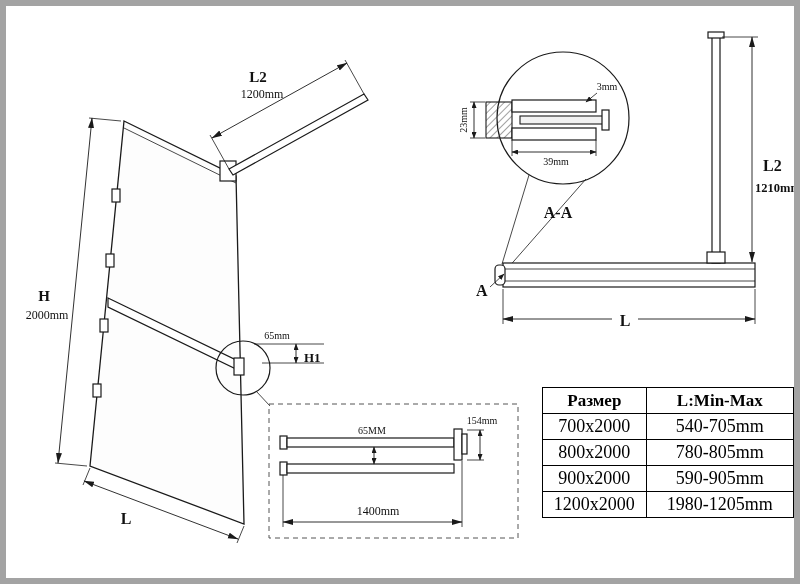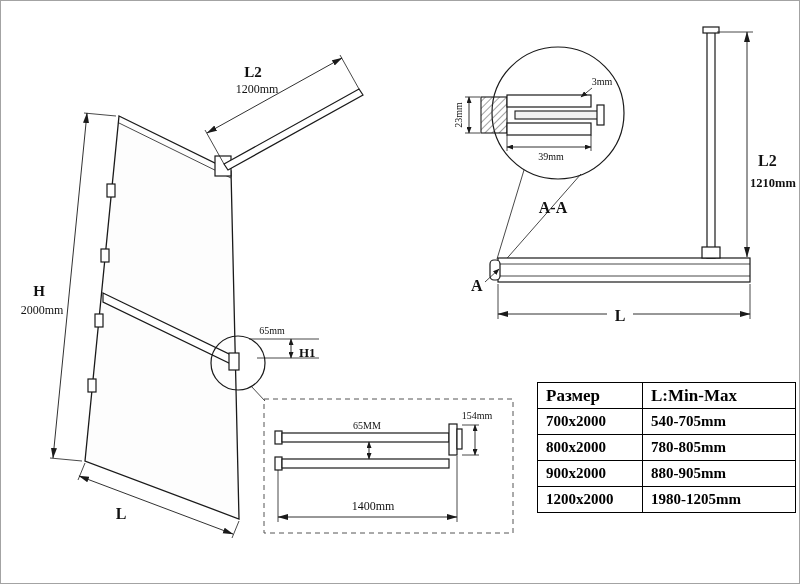--- a/index.html
+++ b/index.html
@@ -1,18 +1,18 @@
 <!DOCTYPE html>
 <html><head>
 <meta charset="utf-8">
 <style>
   html,body{margin:0;padding:0;background:#fff;}
   #canvas{
     position:relative;width:800px;height:584px;background:#fff;
-    border:1px solid #a3a3a3;box-sizing:border-box;overflow:hidden;
+    border:6px solid #a3a3a3;box-sizing:border-box;overflow:hidden;
     font-family:"Liberation Serif",serif;
   }
   #drawing{position:absolute;left:0;top:0;}
   
   .part{stroke:#1a1a1a;stroke-width:1.2;fill:#fff;}
   .glass{stroke:#1a1a1a;stroke-width:1.3;fill:#fdfdfd;}
   .ln{stroke:#1a1a1a;stroke-width:1.2;fill:none;}
   .thin{stroke:#1a1a1a;stroke-width:0.8;fill:none;}
   .dim{stroke:#1a1a1a;stroke-width:0.9;fill:none;}
   .dash{stroke:#555;stroke-width:1;fill:none;stroke-dasharray:5 4;}
@@ -21,25 +21,25 @@
   .lbl2{font-weight:bold;font-size:16px;}
   .val{font-size:12px;}
   .valb{font-size:12.5px;font-weight:bold;}
   .sm{font-size:10px;}
   
   .size-table{
     position:absolute;left:536px;top:381px;border-collapse:collapse;
     font-family:"Liberation Serif",serif;background:#fff;
   }
   .size-table th,.size-table td{
-    border:1px solid #000;text-align:left;vertical-align:middle;
+    border:1px solid #000;text-align:center;vertical-align:middle;
     height:25px;padding:0 8px;white-space:nowrap;
   }
   .size-table th{font-size:17px;font-weight:bold;}
-  .size-table td{font-size:15px;font-weight:bold;}
+  .size-table td{font-size:18px;font-weight:normal;}
   .size-table th:first-child,.size-table td:first-child{width:88px;}
   .size-table th:last-child,.size-table td:last-child{width:136px;margin-left:24px;}
 </style>
 </head>
 <body>
 
 <div id="canvas">
 
 <svg id="drawing" width="800" height="584" viewBox="0 0 800 584" xmlns="http://www.w3.org/2000/svg">
   <defs>
@@ -212,21 +212,21 @@
         <tr>
           <td>700x2000</td>
           <td>540-705mm</td>
         </tr>
         <tr>
           <td>800x2000</td>
           <td>780-805mm</td>
         </tr>
         <tr>
           <td>900x2000</td>
-          <td>880-905mm</td>
+          <td>590-905mm</td>
         </tr>
         <tr>
           <td>1200x2000</td>
           <td>1980-1205mm</td>
         </tr>
       </tbody>
   </table>
 
 </div>
 

